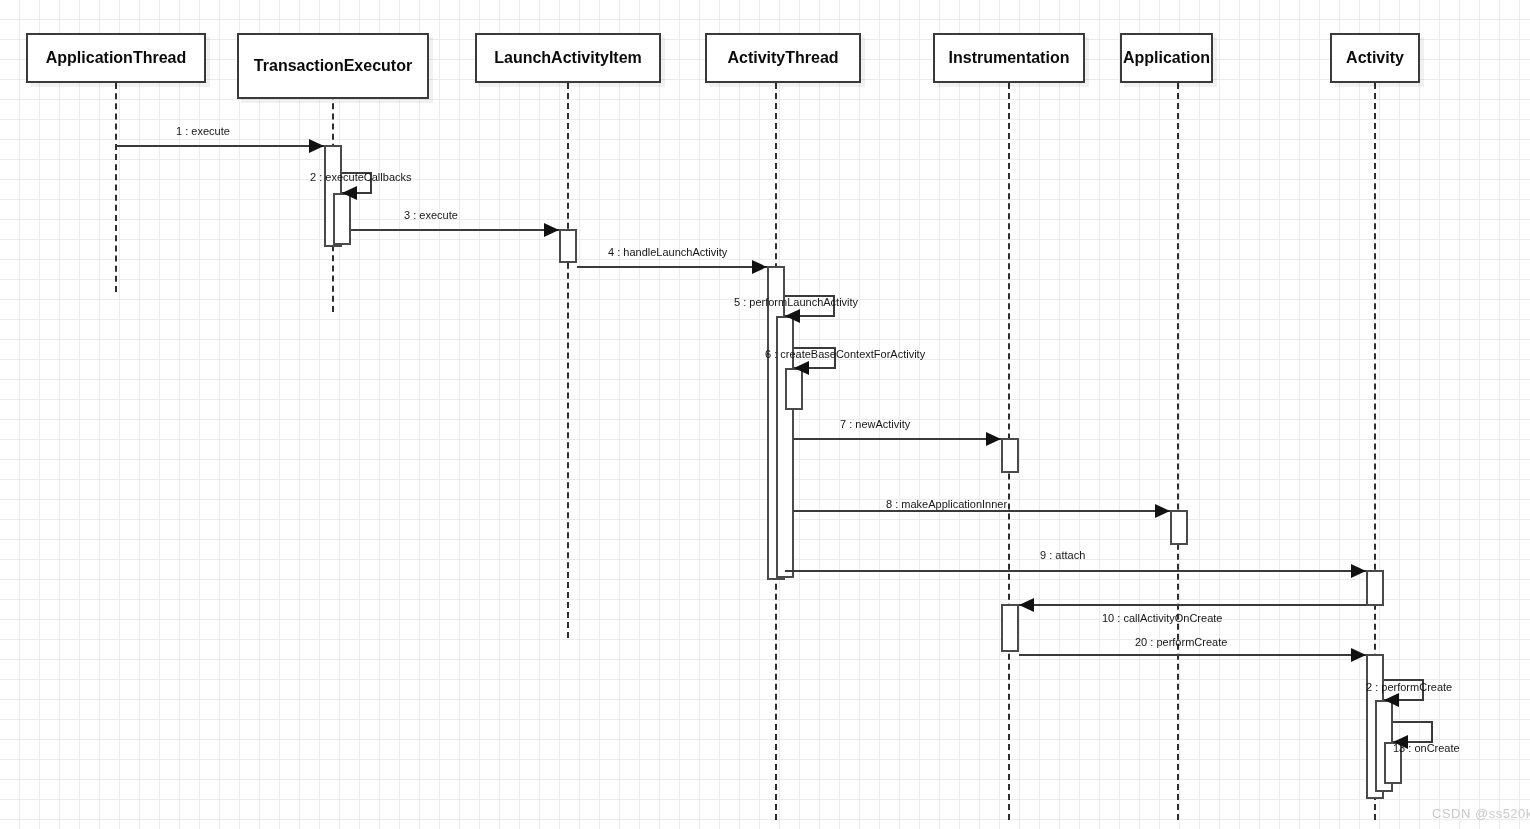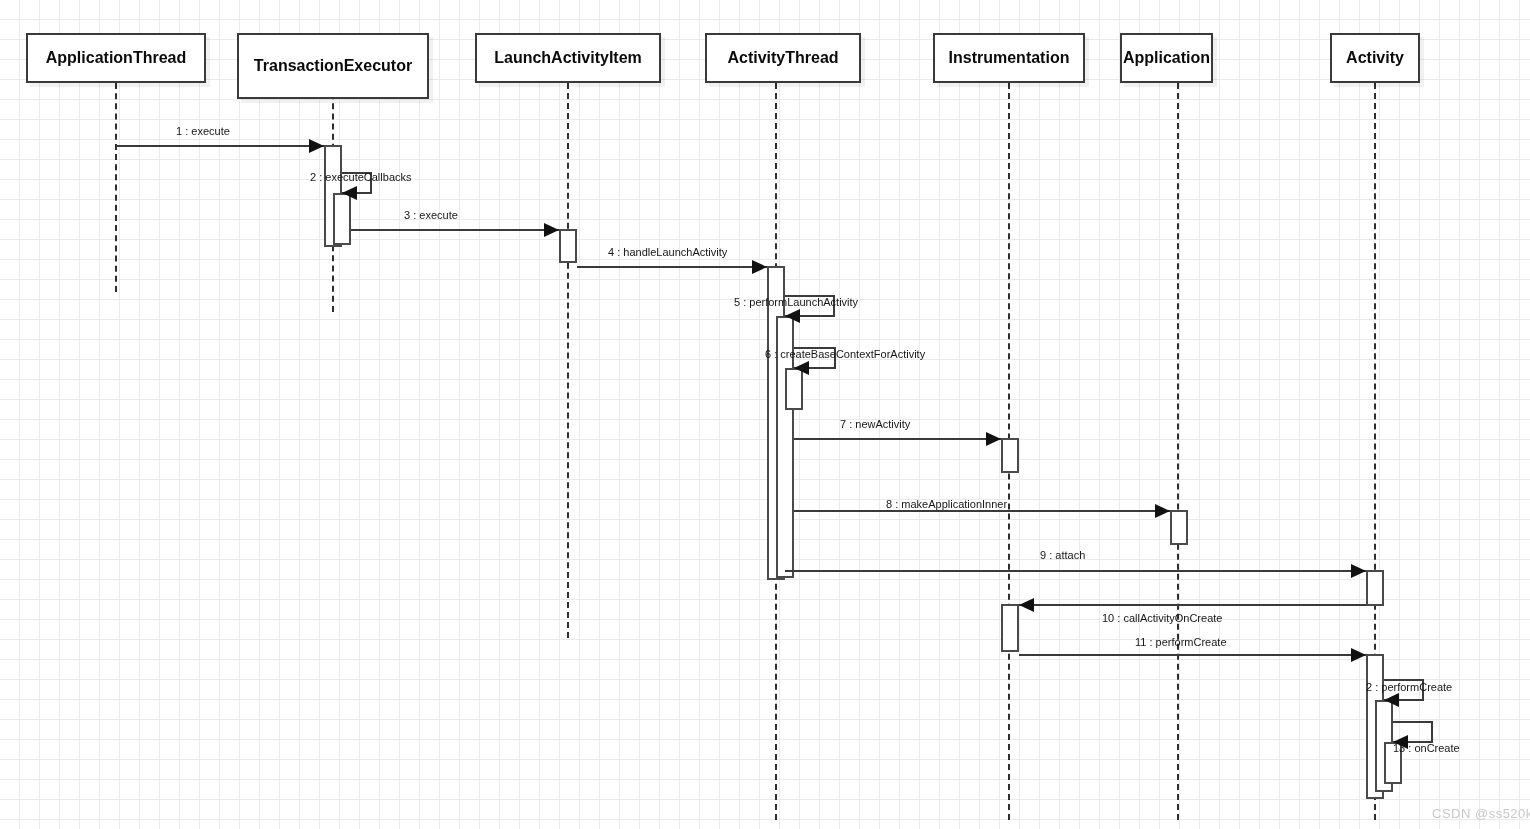--- a/index.html
+++ b/index.html
@@ -149,21 +149,21 @@
       <div class="arrowhead right" style="top: 504px; left: 1155px;"></div>
       <div class="msg-label" style="left: 886px; top: 491px; margin-top: 8px;">8 : makeApplicationInner</div>
       <div class="msg" style="left: 785px; top: 570px; width: 581px;"></div>
       <div class="arrowhead right" style="top: 564px; left: 1351px;"></div>
       <div class="msg-label" style="left: 1040px; top: 550px;">9 : attach</div>
       <div class="msg" style="left: 1019px; top: 604px; width: 347px;"></div>
       <div class="arrowhead left" style="top: 598px; left: 1019px;"></div>
       <div class="msg-label" style="left: 1102px; top: 613px;">10 : callActivityOnCreate</div>
       <div class="msg" style="left: 1019px; top: 654px; width: 347px;"></div>
       <div class="arrowhead right" style="top: 648px; left: 1351px;"></div>
-      <div class="msg-label" style="left: 1135px; top: 637px;">11 : performCreate</div>
+      <div class="msg-label" style="left: 1135px; top: 637px;">20 : performCreate</div>
       <div class="selfcall" style="left: 1384px; top: 679px; width: 40px; height: 22px;"></div>
       <div class="arrowhead left" style="top: 693px; left: 1384px;"></div>
       <div class="msg-label" style="left: 1366px; top: 682px;">2 : performCreate</div>
       <div class="selfcall" style="left: 1393px; top: 721px; width: 40px; height: 22px;"></div>
       <div class="arrowhead left" style="top: 735px; left: 1393px;"></div>
       <div class="msg-label" style="left: 1393px; top: 743px;">13 : onCreate</div>
     </div>
   <div id="layer-participants">
       <div class="participant" style="left: 26px; top: 33px; width: 180px; height: 50px;">
         <span>ApplicationThread</span>

